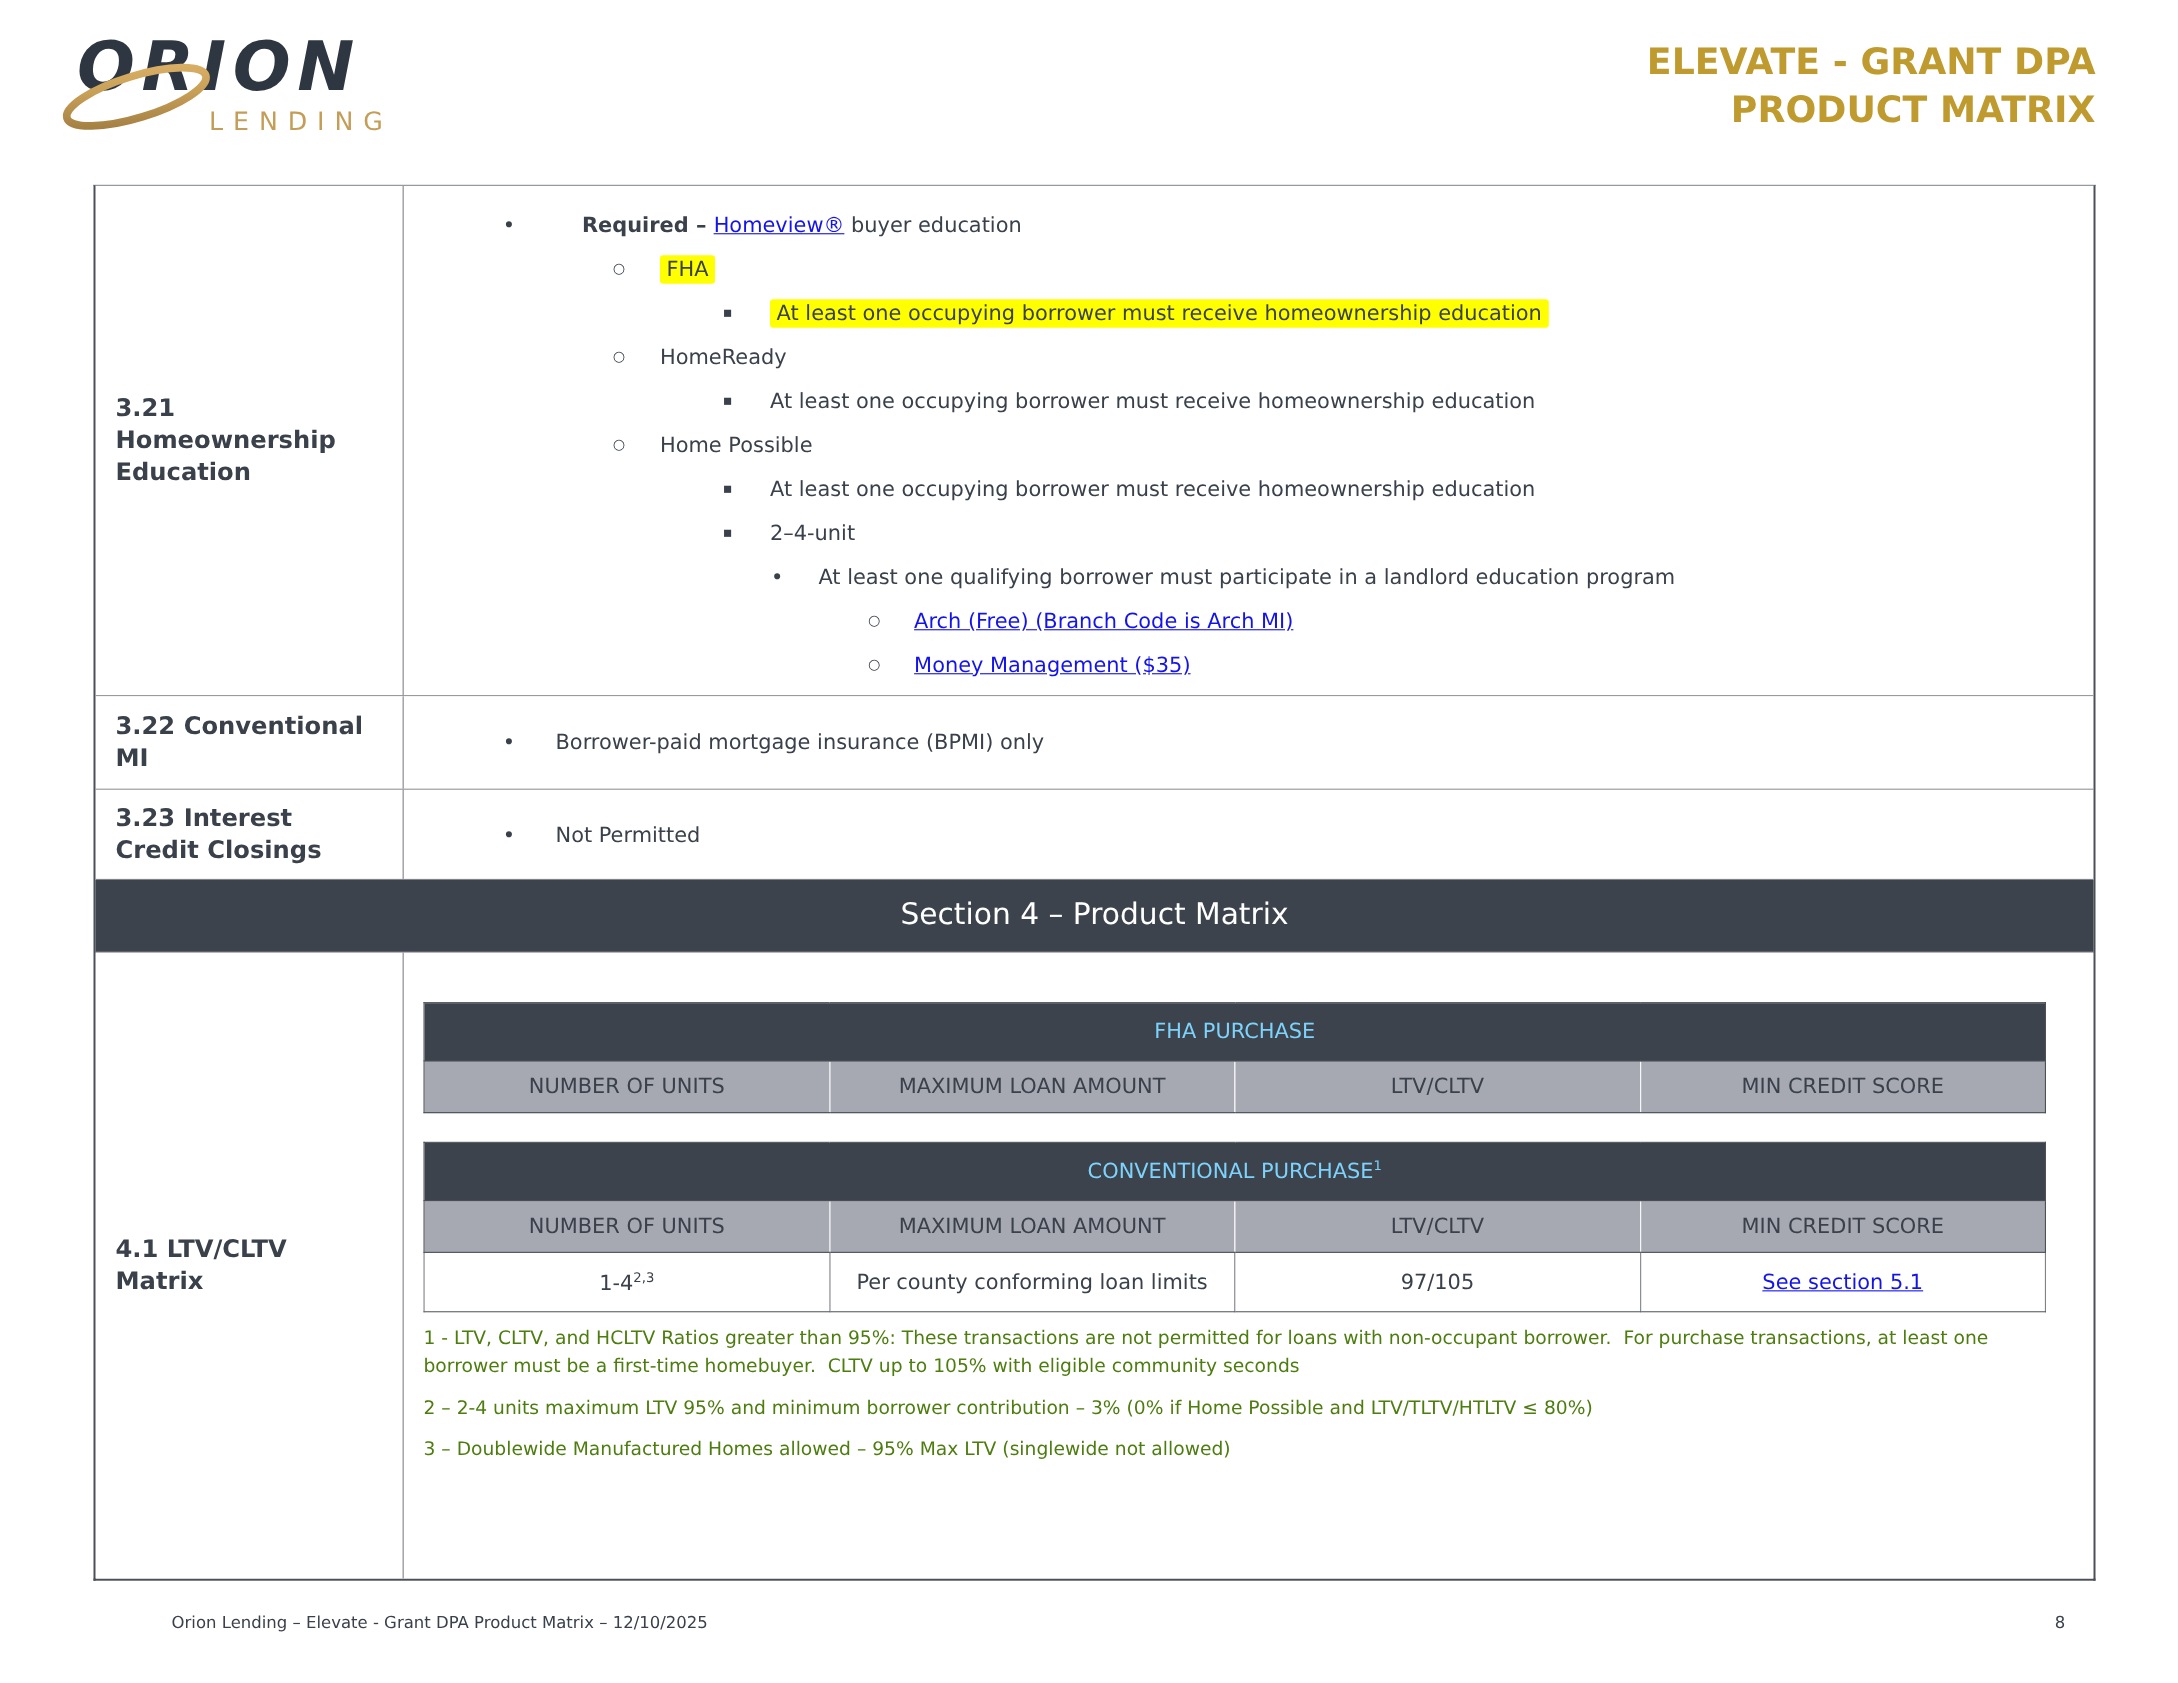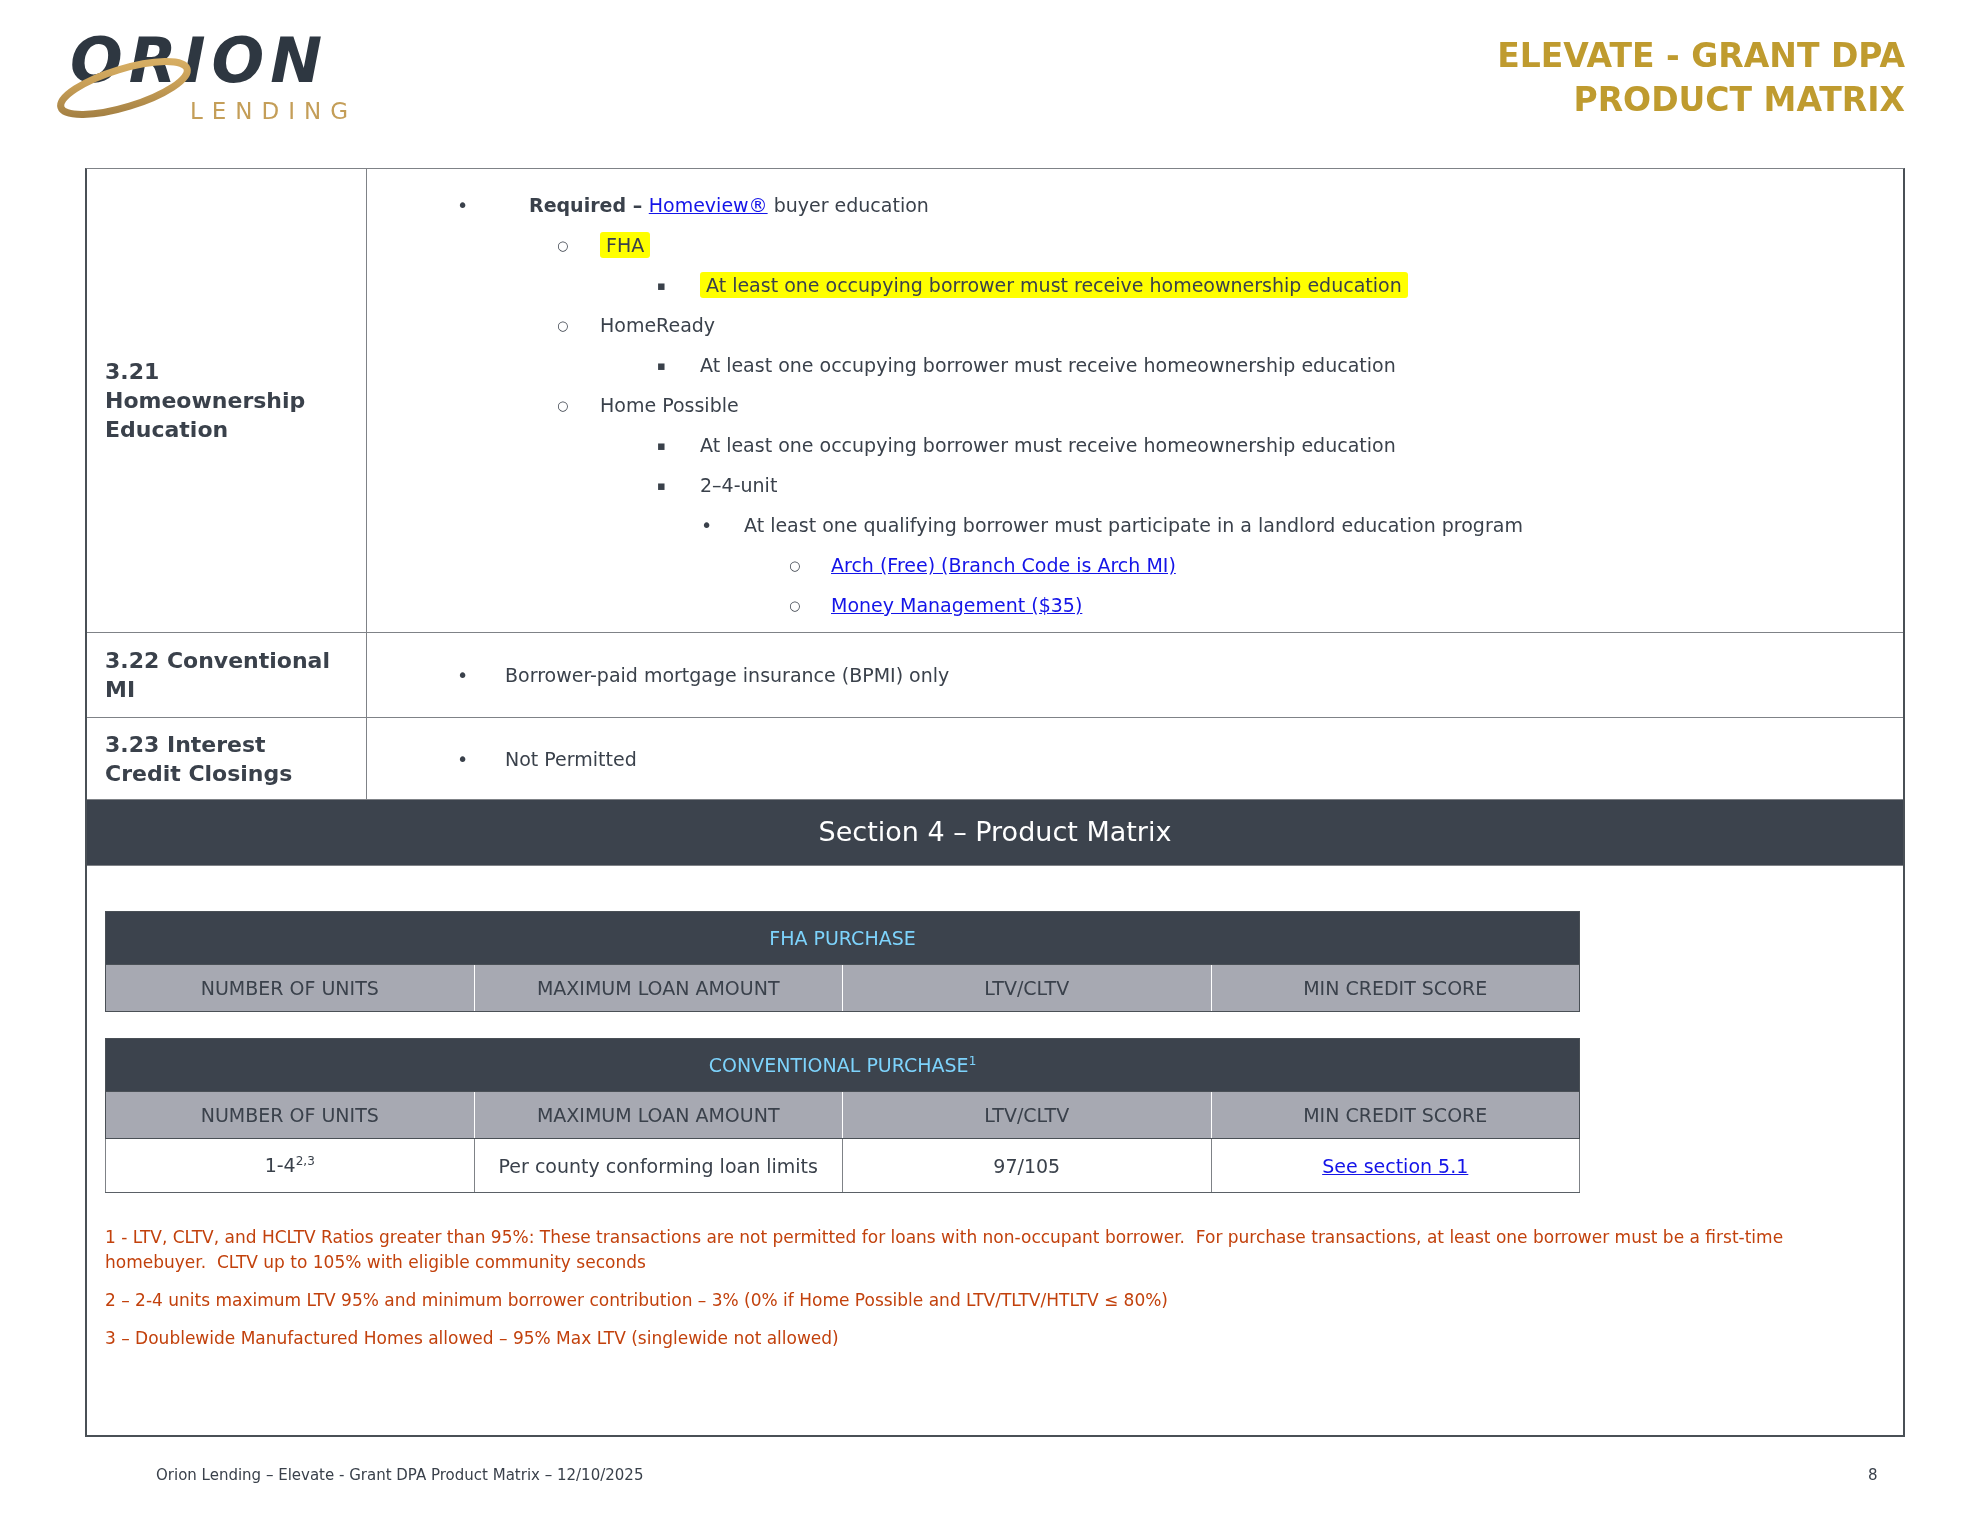--- a/index.html
+++ b/index.html
@@ -56,21 +56,21 @@
   .ptable td, .ptable th { text-align:center; vertical-align:middle; }
   .pt-title td { height:53px; background:#3C434D; color:#7dd3fc; font-weight:normal; border:1px solid #4A5056; }
   .pt-head th { height:47px; background:#A7A9B2; color:#3A414B; font-weight:normal; border-top:1px solid #4A5056; border-bottom:1px solid #4A5056; border-left:1px solid #fff; }
   .pt-head th:first-child { border-left:1px solid #4A5056; }
   .pt-head th:last-child { border-right:1px solid #4A5056; }
   .pt-data td { height:54px; background:#fff; border:1px solid #7F8287; border-bottom:1px solid #5A6066; }
   .col-units { width:268px; } .col-amount { width:400px; } .col-ltv { width:400px;margin-top:20px; } .col-score { width:407px; }
   sup { font-size:12px; }
 
   
-  .footnotes { margin:32px 30px 0 18px; font-size:17px; line-height:25px; color:#c2410c; }
+  .footnotes { margin:12px 30px 0 18px; font-size:17px; line-height:25px; color:#4d7c0f; }
   .footnotes p { margin-bottom:13px; white-space:pre-wrap; }
 
   
   .footer-left { position:absolute; left:156px; top:1466px; font-size:15px; color:#3A414B; }
   .footer-page { position:absolute; left:1868px; top:1466px; font-size:15px; color:#3A414B; }
 </style>
 </head>
 <body>
 
 <div class="page">
@@ -169,20 +169,22 @@
         <div class="single-line">
           <span class="b">•</span>
           <span class="t">Not Permitted</span>
         </div>
       </div>
     </div>
 
     <div class="banner">Section 4 – Product Matrix</div>
 
     <div class="row row-41">
+      <div class="cell-label">4.1 LTV/CLTV
+Matrix</div>
       <div class="cell-body">
 
         <table class="ptable">
           <tbody>
               <tr class="pt-title">
             <td colspan="4">FHA PURCHASE</td>
           </tr>
           <tr class="pt-head">
             <th class="col-units">NUMBER OF UNITS</th>
             <th class="col-amount">MAXIMUM LOAN AMOUNT</th>

